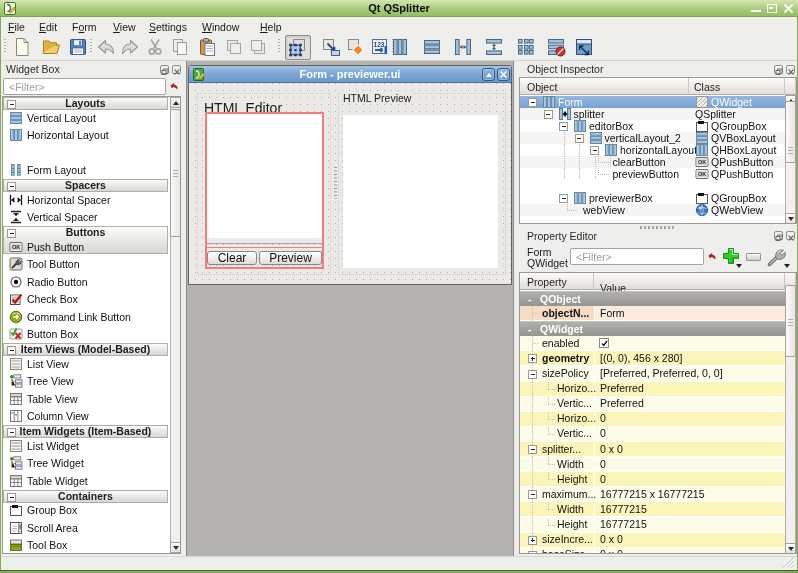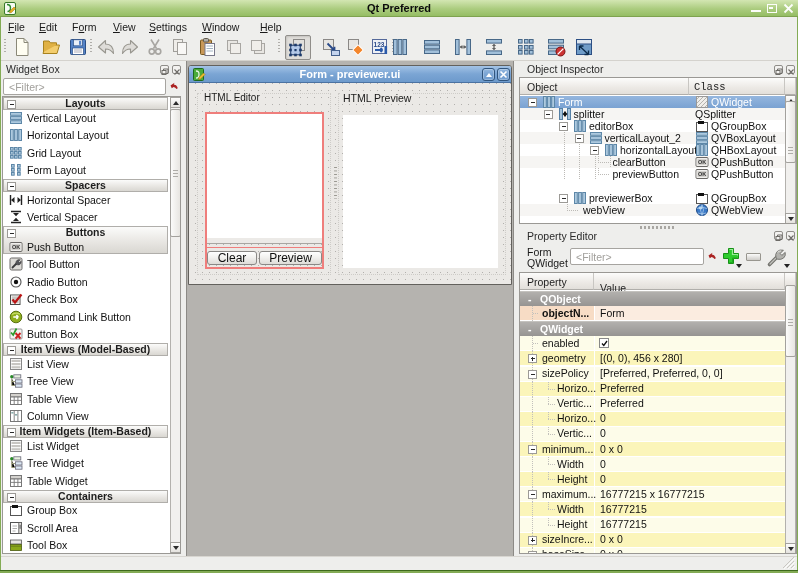--- a/index.html
+++ b/index.html
@@ -19,21 +19,21 @@
 .sbtrack{position:absolute;width:11px;background:#f1f0ee;border:1px solid #b3b1ad;box-sizing:border-box}
 .au{position:absolute;left:1.5px;top:3px;width:0;height:0;border-left:3.5px solid transparent;border-right:3.5px solid transparent;border-bottom:4px solid #2b2b2b}
 .ad{position:absolute;left:1.5px;top:3px;width:0;height:0;border-left:3.5px solid transparent;border-right:3.5px solid transparent;border-top:4px solid #2b2b2b}
 .grip{position:absolute;width:5px;height:1px;background:#aeaca8}
 .btn{position:absolute;background:linear-gradient(#ffffff,#f2f1ef 45%,#dedcd8);border:1px solid #8a8886;border-radius:3px;text-align:center;font-size:12px;color:#111;box-sizing:border-box}
 .hdr{position:absolute;background:linear-gradient(#fcfcfb,#ece9e5 60%,#e2dfda);border-bottom:1px solid #b0aeaa;border-right:1px solid #c8c6c2;box-sizing:border-box;font-size:10.5px;color:#1d1d1d}
 .oirow{position:absolute;font-size:10.5px;white-space:nowrap}
 .prow{position:absolute;font-size:10.5px;line-height:15px;white-space:nowrap}
 </style></head><body>
 <div class="abs" id="titlebar"></div>
-<div class="abs" id="titletext">Qt Preferred</div>
+<div class="abs" id="titletext">Qt QSplitter</div>
 <svg class="abs" style="left:4px;top:2px" width="13" height="13" viewBox="0 0 13 13">
     <rect x="0.5" y="0.5" width="11" height="12" rx="1.5" fill="#f7fbf2" stroke="#3a7a2a"></rect>
     <path d="M3 2.5 C5.5 2.5 6.5 4 6.5 6 C6.5 8 5.5 9.5 3.5 9.5" stroke="#2d8a2d" stroke-width="1.4" fill="none"></path>
     <path d="M6 9 L10 5 L11.5 6.5 L7.5 10.5 L5.5 11 Z" fill="#e8b020" stroke="#a07010" stroke-width="0.5"></path>
   </svg>
 <div class="abs" style="left:751px;top:10px;width:10px;height:2px;background:#fcfdfa"></div>
 <div class="abs" style="left:767px;top:4px;width:10px;height:9px;border:1.5px solid #fcfdfa;box-sizing:border-box">
     <div style="position:absolute;left:1px;top:2px;width:4px;height:2px;background:#fcfdfa"></div>
   </div>
 <svg class="abs" style="left:783px;top:3px" width="11" height="11" viewBox="0 0 11 11">
@@ -225,34 +225,20 @@
       <span style="position:absolute;left:24px;top:2.5px">Vertical Layout</span>
     </div>
 <div class="witem" style="left:0;top:29.5px;width:165px;height:17.5px">
       <svg style="position:absolute;left:6px;top:1.5px" width="14" height="14" viewBox="0 0 14 14">
         <rect x="1.5" y="1.5" width="2.8" height="11" fill="#aecadf" stroke="#5d87a8"></rect>
         <rect x="5.6" y="1.5" width="2.8" height="11" fill="#aecadf" stroke="#5d87a8"></rect>
         <rect x="9.7" y="1.5" width="2.8" height="11" fill="#aecadf" stroke="#5d87a8"></rect>
       </svg>
       <span style="position:absolute;left:24px;top:2.5px">Horizontal Layout</span>
     </div>
-<div class="witem" style="left:0;top:47.0px;width:165px;height:17.5px">
-      <svg style="position:absolute;left:6px;top:1.5px" width="14" height="14" viewBox="0 0 14 14">
-        <rect x="1.5" y="1.5" width="2.7" height="2.7" fill="#aecadf" stroke="#5d87a8"></rect>
-        <rect x="1.5" y="5.5" width="2.7" height="2.7" fill="#aecadf" stroke="#5d87a8"></rect>
-        <rect x="1.5" y="9.5" width="2.7" height="2.7" fill="#aecadf" stroke="#5d87a8"></rect>
-        <rect x="5.5" y="1.5" width="2.7" height="2.7" fill="#aecadf" stroke="#5d87a8"></rect>
-        <rect x="5.5" y="5.5" width="2.7" height="2.7" fill="#aecadf" stroke="#5d87a8"></rect>
-        <rect x="5.5" y="9.5" width="2.7" height="2.7" fill="#aecadf" stroke="#5d87a8"></rect>
-        <rect x="9.5" y="1.5" width="2.7" height="2.7" fill="#aecadf" stroke="#5d87a8"></rect>
-        <rect x="9.5" y="5.5" width="2.7" height="2.7" fill="#aecadf" stroke="#5d87a8"></rect>
-        <rect x="9.5" y="9.5" width="2.7" height="2.7" fill="#aecadf" stroke="#5d87a8"></rect>
-      </svg>
-      <span style="position:absolute;left:24px;top:2.5px">Grid Layout</span>
-    </div>
 <div class="witem" style="left:0;top:64.5px;width:165px;height:17.5px">
       <svg style="position:absolute;left:6px;top:1.5px" width="14" height="14" viewBox="0 0 14 14">
         <rect x="2.5" y="1.5" width="2.7" height="2.7" fill="#aecadf" stroke="#5d87a8"></rect>
         <rect x="2.5" y="5.5" width="2.7" height="2.7" fill="#aecadf" stroke="#5d87a8"></rect>
         <rect x="2.5" y="9.5" width="2.7" height="2.7" fill="#aecadf" stroke="#5d87a8"></rect>
         <rect x="8.5" y="1.5" width="2.7" height="2.7" fill="#aecadf" stroke="#5d87a8"></rect>
         <rect x="8.5" y="5.5" width="2.7" height="2.7" fill="#aecadf" stroke="#5d87a8"></rect>
         <rect x="8.5" y="9.5" width="2.7" height="2.7" fill="#aecadf" stroke="#5d87a8"></rect>
       </svg>
       <span style="position:absolute;left:24px;top:2.5px">Form Layout</span>
@@ -428,21 +414,21 @@
       <path d="M6 9.5 L10.5 5 L12 6.5 L7.5 11 L5.5 11.5 Z" fill="#f0c030" stroke="#a07010" stroke-width="0.5"></path>
     </svg>
 <div class="abs" style="left:293px;top:2px;width:13px;height:13px;border:1px solid #30557e;border-radius:3px;box-shadow:inset 0 0 0 1px rgba(255,255,255,0.25);box-sizing:border-box">
       <div style="position:absolute;left:2.5px;top:4px;width:0;height:0;border-left:3.5px solid transparent;border-right:3.5px solid transparent;border-bottom:4px solid #fff"></div>
     </div>
 <div class="abs" style="left:307.5px;top:2px;width:13px;height:13px;border:1px solid #30557e;border-radius:3px;box-shadow:inset 0 0 0 1px rgba(255,255,255,0.25);box-sizing:border-box"><svg width="11" height="11" viewBox="0 0 11 11">
         <path d="M2.5 2.5 L8.5 8.5 M8.5 2.5 L2.5 8.5" stroke="#fff" stroke-width="1.6"></path>
       </svg></div>
 <div class="abs" style="left:1px;top:17px;width:321px;height:201px;background-image:radial-gradient(circle,#b2b0ad 0.55px,transparent 0.75px);background-size:7px 7px;background-position:2px 4px">
 <div class="abs" style="left:7px;top:10px;width:134px;height:182px;border:1px dotted #ceccc8;box-sizing:border-box"></div>
-<div class="abs" style="left:12px;top:9px;font-size:10px;background:#ebe9e6;padding:0 2px">HTML Editor</div>
+<div class="abs" style="left:12px;top:17px;font-size:14px;background:#ebe9e6;padding:0 2px">HTML Editor</div>
 <div class="abs" style="left:15px;top:29px;width:119px;height:157px;border:2px solid #ef7e7c;box-sizing:border-box">
 <div class="abs" style="left:0;top:0;width:115px;height:130px;background:#fff;border-bottom:1px solid #a8a6a2;box-sizing:border-box">
           <div style="position:absolute;left:0px;bottom:0px;width:115px;height:5px;background:#eceae7"></div>
         </div>
 <div class="abs" style="left:0;top:133px;width:115px;height:1px;background:#ef7e7c"></div>
 <div class="btn" style="left:0px;top:137px;width:50px;height:14px;line-height:13px">Clear</div>
 <div class="btn" style="left:52px;top:137px;width:63px;height:14px;line-height:13px">Preview</div>
 </div>
 <div class="abs" style="left:143.5px;top:84px;width:3px;height:32px;background-image:linear-gradient(#98968f 1.2px,transparent 1.2px);background-size:3px 3.5px"></div>
 <div class="abs" style="left:148px;top:10px;width:168px;height:182px;border:1px dotted #ceccc8;box-sizing:border-box"></div>
@@ -455,21 +441,21 @@
       <rect x="1" y="2.5" width="4" height="4" fill="none" stroke="#6d6b67"></rect>
       <path d="M2.5 2.5 V1 H7 V5.5 H5" fill="none" stroke="#6d6b67"></path>
     </svg></div>
 <div class="dockbtn" style="left:786px;top:65px"><svg width="8" height="8" viewBox="0 0 8 8">
       <path d="M1.5 1.5 L6.5 6.5 M6.5 1.5 L1.5 6.5" stroke="#6d6b67" stroke-width="1.1"></path>
     </svg></div>
 <div class="abs" style="left:519px;top:77px;width:278px;height:147px;background:#fff;border:1px solid #9a9894;box-sizing:border-box;overflow:hidden">
 <div class="hdr" style="left:0;top:0;width:169px;height:17px;">
       <span style="position:absolute;left:7px;top:2.5px">Object</span>
     </div>
-<div class="hdr" style="left:169px;top:0;width:96px;height:17px;font-family:Liberation Mono, monospace;">
+<div class="hdr" style="left:169px;top:0;width:96px;height:17px;">
       <span style="position:absolute;left:5px;top:2.5px">Class</span>
     </div>
 <div class="hdr" style="left:265px;top:0;width:11px;height:17px;"></div>
 <div class="oirow" style="left:0;top:18px;width:265px;height:12px;line-height:11px;background:linear-gradient(#94b6de,#7aa2d2)">
       <div class="tog" style="left:8.0px;top:1.5px;background:#fff">
         <i></i>
       </div>
       <svg style="position:absolute;left:22.0px;top:-1px" width="14" height="14" viewBox="0 0 14 14">
         <rect x="1.5" y="1.5" width="2.8" height="11" fill="#aecadf" stroke="#5d87a8"></rect>
         <rect x="5.6" y="1.5" width="2.8" height="11" fill="#aecadf" stroke="#5d87a8"></rect>
@@ -683,21 +669,21 @@
       </div>
     </div>
 <div class="prow" style="left:0;top:78.4px;width:265px;height:15.1px">
       <div style="position:absolute;left:0;top:0;width:74px;height:14.1px;background:#fbf5ba"></div>
       <div style="position:absolute;left:75px;top:0;width:190px;height:14.1px;background:#fbf5ba"></div>
       <div style="position:absolute;left:12px;top:0;width:1px;height:15px;background-image:linear-gradient(#c2c0bc 1px,transparent 1px);background-size:1px 2px"></div>
       <div class="tog plus" style="left:8px;top:3px">
         <i></i>
         <b></b>
       </div>
-      <span style="position:absolute;left:22px;top:-0.5px;font-weight:normal;color:#111">geometry</span>
+      <span style="position:absolute;left:22px;top:-0.5px;font-weight:bold;color:#111">geometry</span>
       <span style="position:absolute;left:80px;top:-0.5px;color:#111">[(0, 0), 456 x 280]</span>
     </div>
 <div class="prow" style="left:0;top:93.5px;width:265px;height:15.1px">
       <div style="position:absolute;left:0;top:0;width:74px;height:14.1px;background:#fdfce9"></div>
       <div style="position:absolute;left:75px;top:0;width:190px;height:14.1px;background:#fdfce9"></div>
       <div style="position:absolute;left:12px;top:0;width:1px;height:15px;background-image:linear-gradient(#c2c0bc 1px,transparent 1px);background-size:1px 2px"></div>
       <div class="tog" style="left:8px;top:3px">
         <i></i>
       </div>
       <span style="position:absolute;left:22px;top:-0.5px;color:#111">sizePolicy</span>
@@ -739,21 +725,21 @@
       <span style="position:absolute;left:37px;top:-0.5px;color:#111">Vertic...</span>
       <span style="position:absolute;left:80px;top:-0.5px;color:#111">0</span>
     </div>
 <div class="prow" style="left:0;top:169.0px;width:265px;height:15.1px">
       <div style="position:absolute;left:0;top:0;width:74px;height:14.1px;background:#fbf5ba"></div>
       <div style="position:absolute;left:75px;top:0;width:190px;height:14.1px;background:#fbf5ba"></div>
       <div style="position:absolute;left:12px;top:0;width:1px;height:15px;background-image:linear-gradient(#c2c0bc 1px,transparent 1px);background-size:1px 2px"></div>
       <div class="tog" style="left:8px;top:3px">
         <i></i>
       </div>
-      <span style="position:absolute;left:22px;top:-0.5px;color:#111">minimum...</span>
+      <span style="position:absolute;left:22px;top:-0.5px;color:#111">splitter...</span>
       <span style="position:absolute;left:80px;top:-0.5px;color:#111">0 x 0</span>
     </div>
 <div class="prow" style="left:0;top:184.1px;width:265px;height:15.1px">
       <div style="position:absolute;left:0;top:0;width:74px;height:14.1px;background:#fdfce9"></div>
       <div style="position:absolute;left:75px;top:0;width:190px;height:14.1px;background:#fdfce9"></div>
       <div style="position:absolute;left:12px;top:0;width:1px;height:15px;background-image:linear-gradient(#c2c0bc 1px,transparent 1px);background-size:1px 2px"></div>
       <div style="position:absolute;left:28px;top:7px;width:7px;height:1px;background-image:linear-gradient(90deg,#c2c0bc 1px,transparent 1px);background-size:2px 1px"></div>
       <div style="position:absolute;left:28px;top:0px;width:1px;height:7px;background-image:linear-gradient(#c2c0bc 1px,transparent 1px);background-size:1px 2px"></div>
       <span style="position:absolute;left:37px;top:-0.5px;color:#111">Width</span>
       <span style="position:absolute;left:80px;top:-0.5px;color:#111">0</span>

